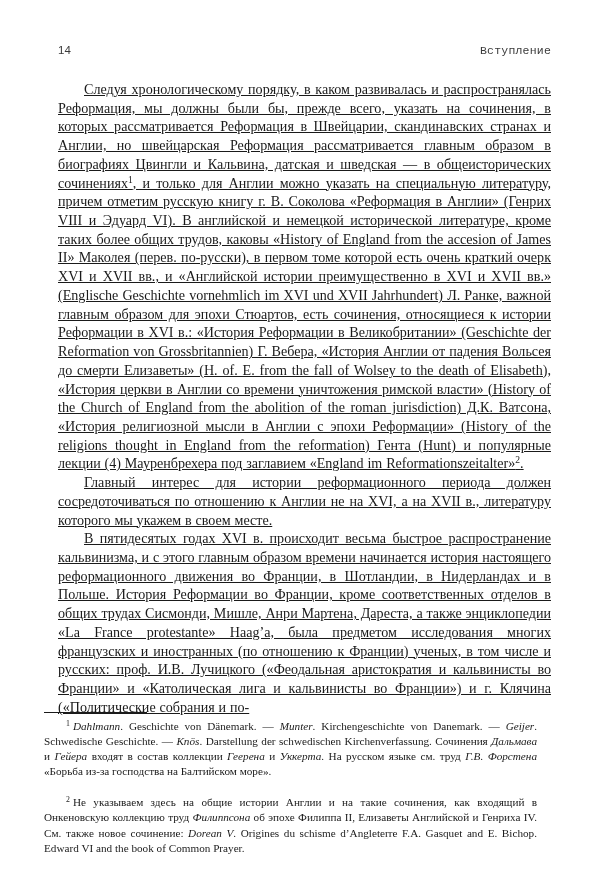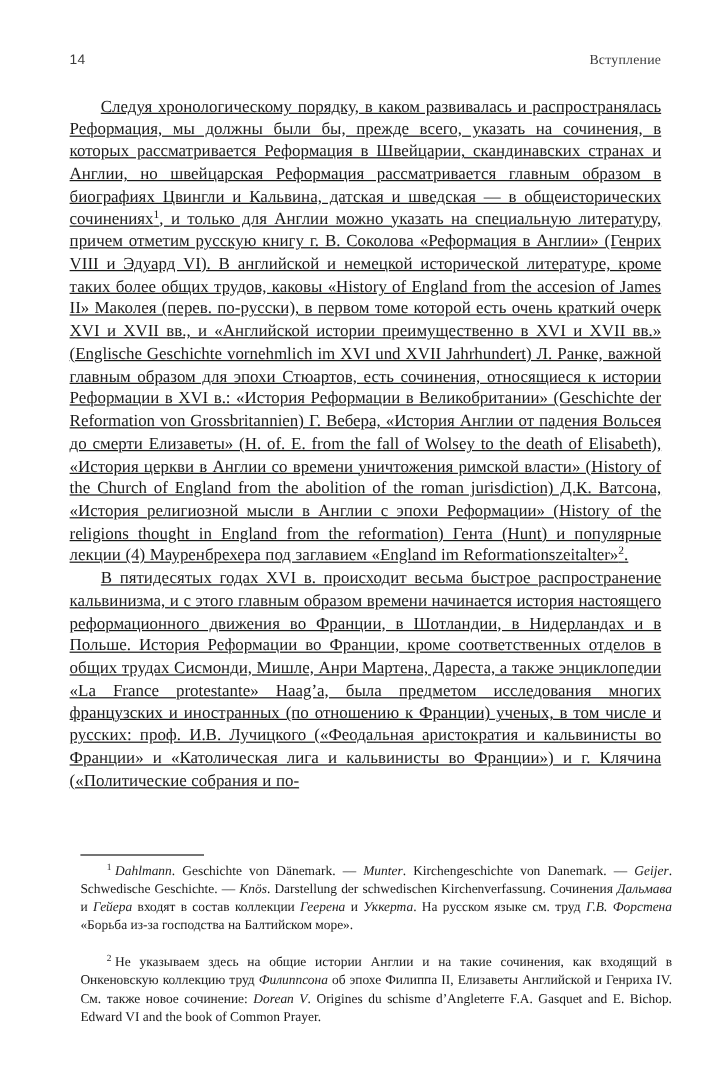--- a/index.html
+++ b/index.html
@@ -34,21 +34,21 @@
     justify-content: space-between;
     font-family: "Liberation Sans", "DejaVu Sans", sans-serif;
     font-size: 11.5px;
     color: #3a3a3a;
     letter-spacing: 0.2px;
   }
   .running-head .folio {
     font-family: "Liberation Sans", "DejaVu Sans", sans-serif;
   }
   .running-head .section-title {
-    font-family: Liberation Serif, serif;
+    font-family: Liberation Mono, monospace;
   }
 
   
   .text-block {
     position: absolute;
     left: 58px;
     top: 80px;
     width: 493px;
   }
 
@@ -66,21 +66,21 @@
 
   .para sup {
     font-size: 0.68em;
     line-height: 0;
     vertical-align: 0.52em;
   }
 
   
   .footnotes {
     position: absolute;
-    left: 67px;
+    left: 44px;
     top: 712px;
     width: 493px;
   }
   .footnote-rule {
     width: 103px;
     height: 0;
     border: 0;
     border-top: 1px solid #1a1a1a;
     margin: 0 0 6px 0;
   }
@@ -112,20 +112,21 @@
 
 <div class="page">
 
   <div class="running-head">
     <span class="folio">14</span>
     <span class="section-title">Вступление</span>
   </div>
 
   <div class="text-block">
     <p class="para">Следуя хронологическому порядку, в каком развивалась и распространялась Реформация, мы должны были бы, прежде всего, указать на сочинения, в которых рассматривается Реформация в Швейцарии, скандинавских странах и Англии, но швейцарская Реформация рассматривается главным образом в биографиях Цвингли и Кальвина, датская и шведская — в общеисторических сочинениях<sup>1</sup>, и только для Англии можно указать на специальную литературу, причем отметим русскую книгу г. В. Соколова «Реформация в Англии» (Генрих VIII и Эдуард VI). В английской и немецкой исторической литературе, кроме таких более общих трудов, каковы «History of England from the accesion of James II» Маколея (перев. по-русски), в первом томе которой есть очень краткий очерк XVI и XVII вв., и «Английской истории преимущественно в XVI и XVII вв.» (Englische Geschichte vornehmlich im XVI und XVII Jahrhundert) Л. Ранке, важной главным образом для эпохи Стюартов, есть сочинения, относящиеся к истории Реформации в XVI в.: «История Реформации в Великобритании» (Geschichte der Reformation von Grossbritannien) Г. Вебера, «История Англии от падения Вольсея до смерти Елизаветы» (H. of. E. from the fall of Wolsey to the death of Elisabeth), «История церкви в Англии со времени уничтожения римской власти» (History of the Church of England from the abolition of the roman jurisdiction) Д.К. Ватсона, «История религиозной мысли в Англии с эпохи Реформации» (History of the religions thought in England from the reformation) Гента (Hunt) и популярные лекции (4) Мауренбрехера под заглавием «England im Reformationszeitalter»<sup>2</sup>.</p>
+    <p class="para">Главный интерес для истории реформационного периода должен сосредоточиваться по отношению к Англии не на XVI, а на XVII в., литературу которого мы укажем в своем месте.</p>
     <p class="para">В пятидесятых годах XVI в. происходит весьма быстрое распространение кальвинизма, и с этого главным образом времени начинается история настоящего реформационного движения во Франции, в Шотландии, в Нидерландах и в Польше. История Реформации во Франции, кроме соответственных отделов в общих трудах Сисмонди, Мишле, Анри Мартена, Дареста, а также энциклопедии «La France protestante» Haag’a, была предметом исследования многих французских и иностранных (по отношению к Франции) ученых, в том числе и русских: проф. И.В. Лучицкого («Феодальная аристократия и кальвинисты во Франции» и «Католическая лига и кальвинисты во Франции») и г. Клячина («Политические собрания и по-</p>
   </div>
 
   <div class="footnotes">
     <hr class="footnote-rule">
     <p class="footnote">
       <span class="fn-marker">1</span><span><i>Dahlmann</i>. Geschichte von Dänemark. — <i>Munter</i>. Kirchengeschichte von Danemark. — <i>Geijer</i>. Schwedische Geschichte. — <i>Knös</i>. Darstellung der schwedischen Kirchenverfassung. Сочинения <i>Дальмава</i> и <i>Гейера</i> входят в состав коллекции <i>Геерена</i> и <i>Уккерта</i>. На русском языке см. труд <i>Г.В. Форстена</i> «Борьба из-за господства на Балтийском море».</span>
     </p>
     <p class="footnote">
       <span class="fn-marker">2</span><span>Не указываем здесь на общие истории Англии и на такие сочинения, как входящий в Онкеновскую коллекцию труд <i>Филиппсона</i> об эпохе Филиппа II, Елизаветы Английской и Генриха IV. См. также новое сочинение: <i>Dorean V</i>. Origines du schisme d’Angleterre F.A. Gasquet and E. Bichop. Edward VI and the book of Common Prayer.</span>

